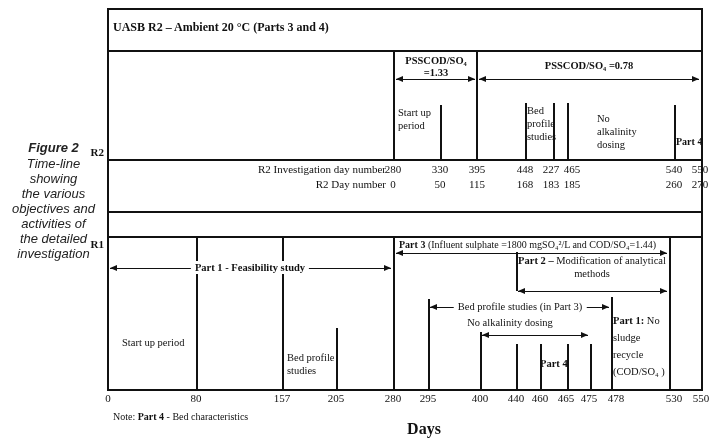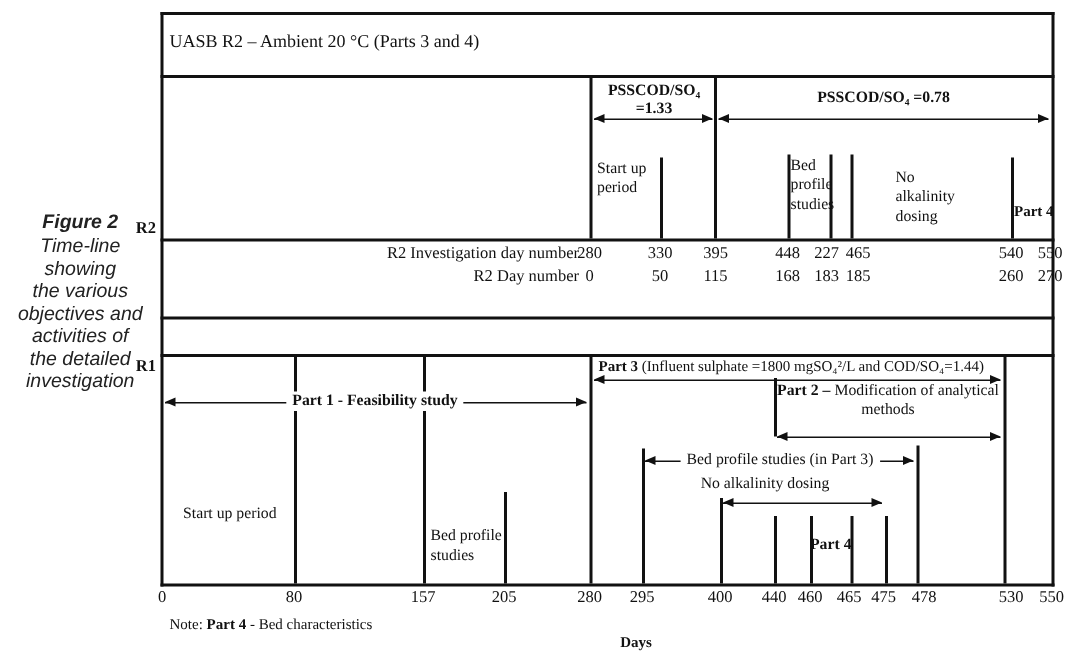--- a/index.html
+++ b/index.html
@@ -12,21 +12,21 @@
   .arrow{position:absolute;height:0;border-top:1px solid #111;}
   .arrow::before,.arrow::after{content:"";position:absolute;top:-4px;width:0;height:0;
        border-top:3.5px solid transparent;border-bottom:3.5px solid transparent;}
   .arrow::before{left:0;border-right:7px solid #111;}
   .arrow::after{right:0;border-left:7px solid #111;}
   .lbl{position:absolute;font-size:10.5px;line-height:13px;}
   .nw{white-space:nowrap;}
   .ctr{transform:translateX(-50%);text-align:center;}
   .b{font-weight:bold;}
   .num{position:absolute;font-size:11px;transform:translateX(-50%);white-space:nowrap;}
-  .hdr{position:absolute;font-size:12px;font-weight:normal;white-space:nowrap;}
+  .hdr{position:absolute;font-size:12px;font-weight:bold;white-space:nowrap;}
   .side{position:absolute;left:84px;width:20px;text-align:right;font-size:11px;font-weight:bold;}
   .onln{background:#fff;padding:0 4px;z-index:3;}
   #caption{position:absolute;left:2px;top:140px;width:103px;text-align:center;
        font-family:"Liberation Sans","DejaVu Sans",sans-serif;font-style:italic;
        font-size:13px;line-height:15px;color:#222;}
   #caption .cap-title{font-weight:bold;margin-bottom:1px;}
   .rowlbl{position:absolute;width:160px;left:226px;text-align:right;font-size:11px;white-space:nowrap;}
 </style>
 </head>
 <body>
@@ -123,32 +123,38 @@
 
   <div class="arrow" style="left:430px;top:307px;width:179px;"></div>
   <div class="lbl ctr nw onln" style="left:520px;top:300px;">Bed profile studies (in Part 3)</div>
 
   <div class="lbl ctr nw" style="left:510px;top:316px;">No alkalinity dosing</div>
   <div class="arrow" style="left:482px;top:335px;width:106px;"></div>
 
   <div class="lbl nw" style="left:122px;top:336px;">Start up period</div>
   <div class="lbl" style="left:287px;top:351px;width:50px;">Bed profile studies</div>
   <div class="lbl b nw" style="left:540px;top:357px;">Part 4</div>
+  <div class="lbl" style="left:613px;top:312px;width:56px;line-height:17px;">
+    <div class="nw"><span class="b">Part 1:</span><span> No</span></div>
+    <div>sludge</div>
+    <div>recycle</div>
+    <div class="nw">(COD/SO₄ )</div>
+  </div>
 
   <span class="num" style="left:108px;top:392px;">0</span>
   <span class="num" style="left:196px;top:392px;">80</span>
   <span class="num" style="left:282px;top:392px;">157</span>
   <span class="num" style="left:336px;top:392px;">205</span>
   <span class="num" style="left:393px;top:392px;">280</span>
   <span class="num" style="left:428px;top:392px;">295</span>
   <span class="num" style="left:480px;top:392px;">400</span>
   <span class="num" style="left:516px;top:392px;">440</span>
   <span class="num" style="left:540px;top:392px;">460</span>
   <span class="num" style="left:566px;top:392px;">465</span>
   <span class="num" style="left:589px;top:392px;">475</span>
   <span class="num" style="left:616px;top:392px;">478</span>
   <span class="num" style="left:674px;top:392px;">530</span>
   <span class="num" style="left:701px;top:392px;">550</span>
 
   <div class="lbl nw" style="left:113px;top:410px;font-size:10px;"><span>Note: </span><span class="b">Part 4</span><span> - Bed characteristics</span></div>
-  <div class="lbl b ctr nw" style="left:424px;top:422px;font-size:10px;">Days</div>
+  <div class="lbl b ctr nw" style="left:424px;top:422px;font-size:16px;">Days</div>
 
 </div>
 
 </body></html>

